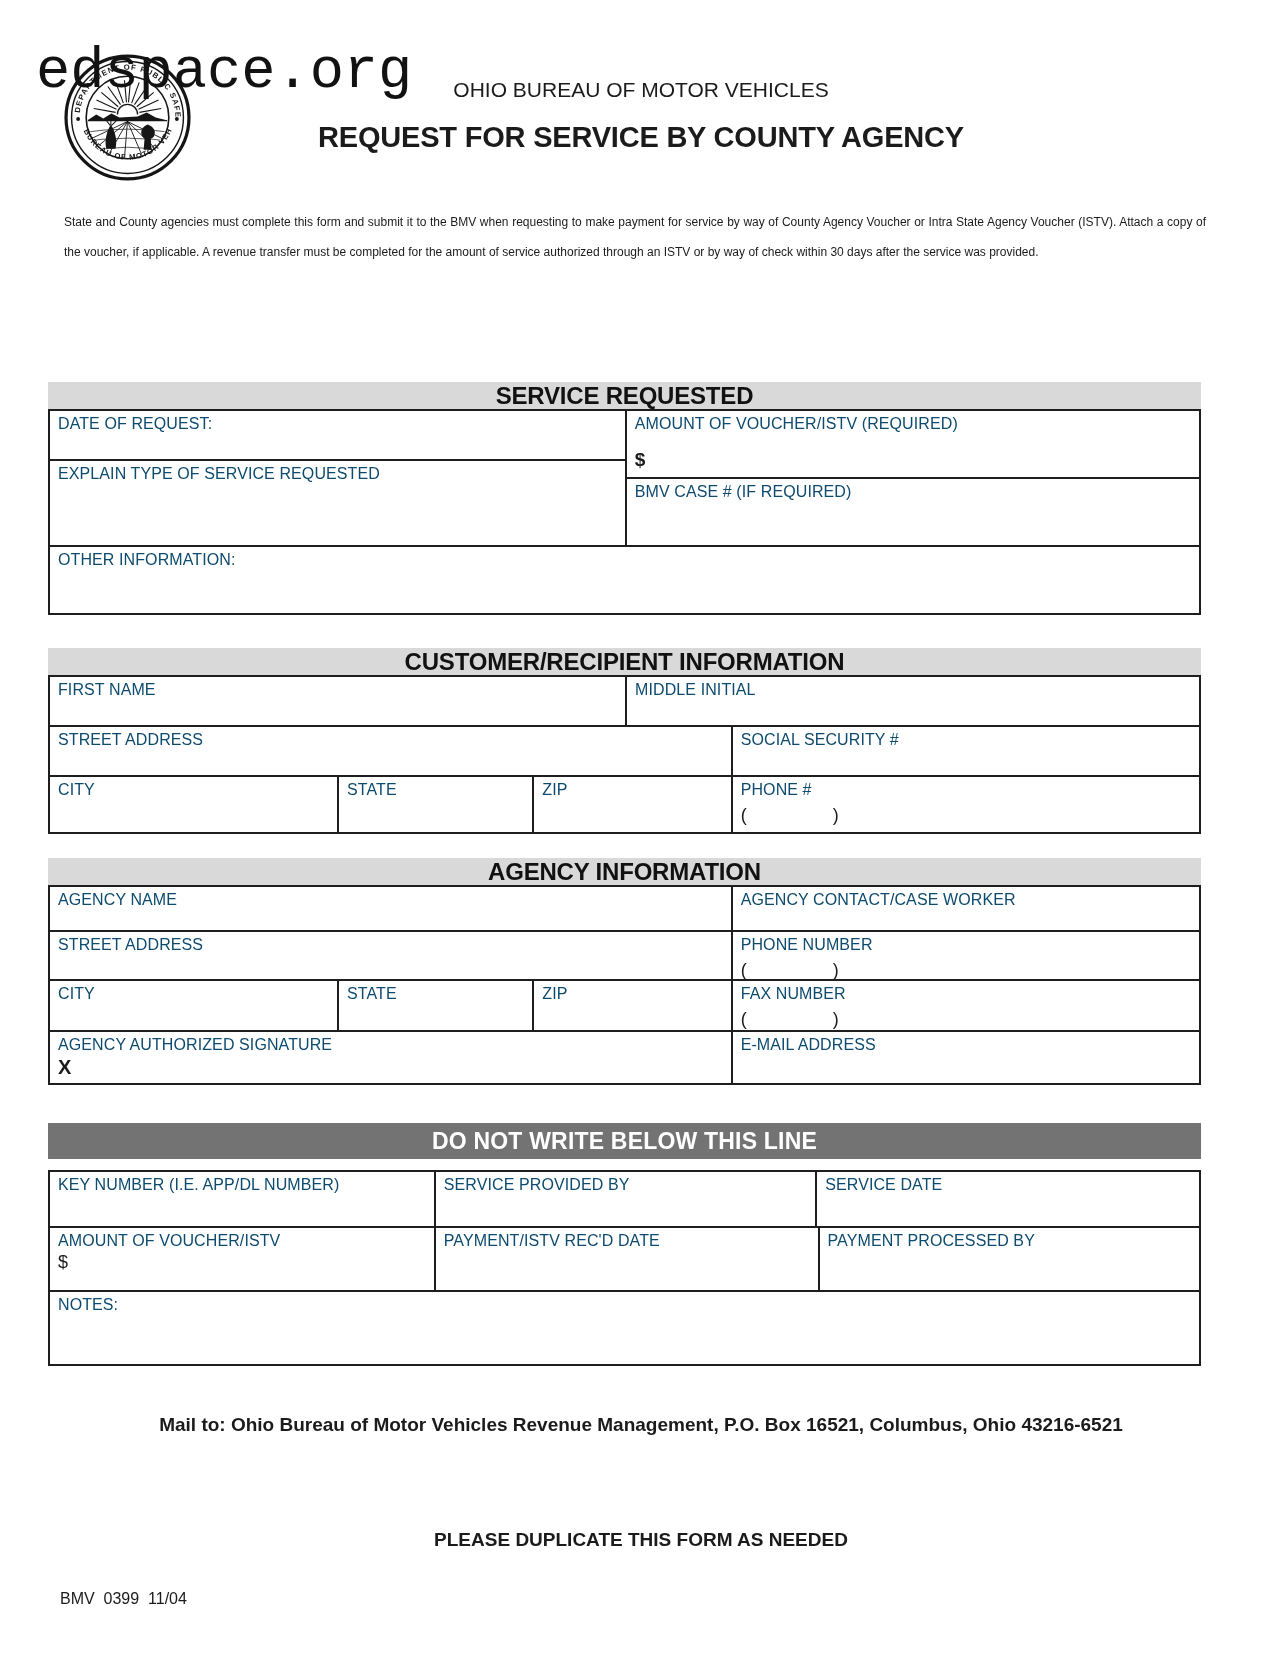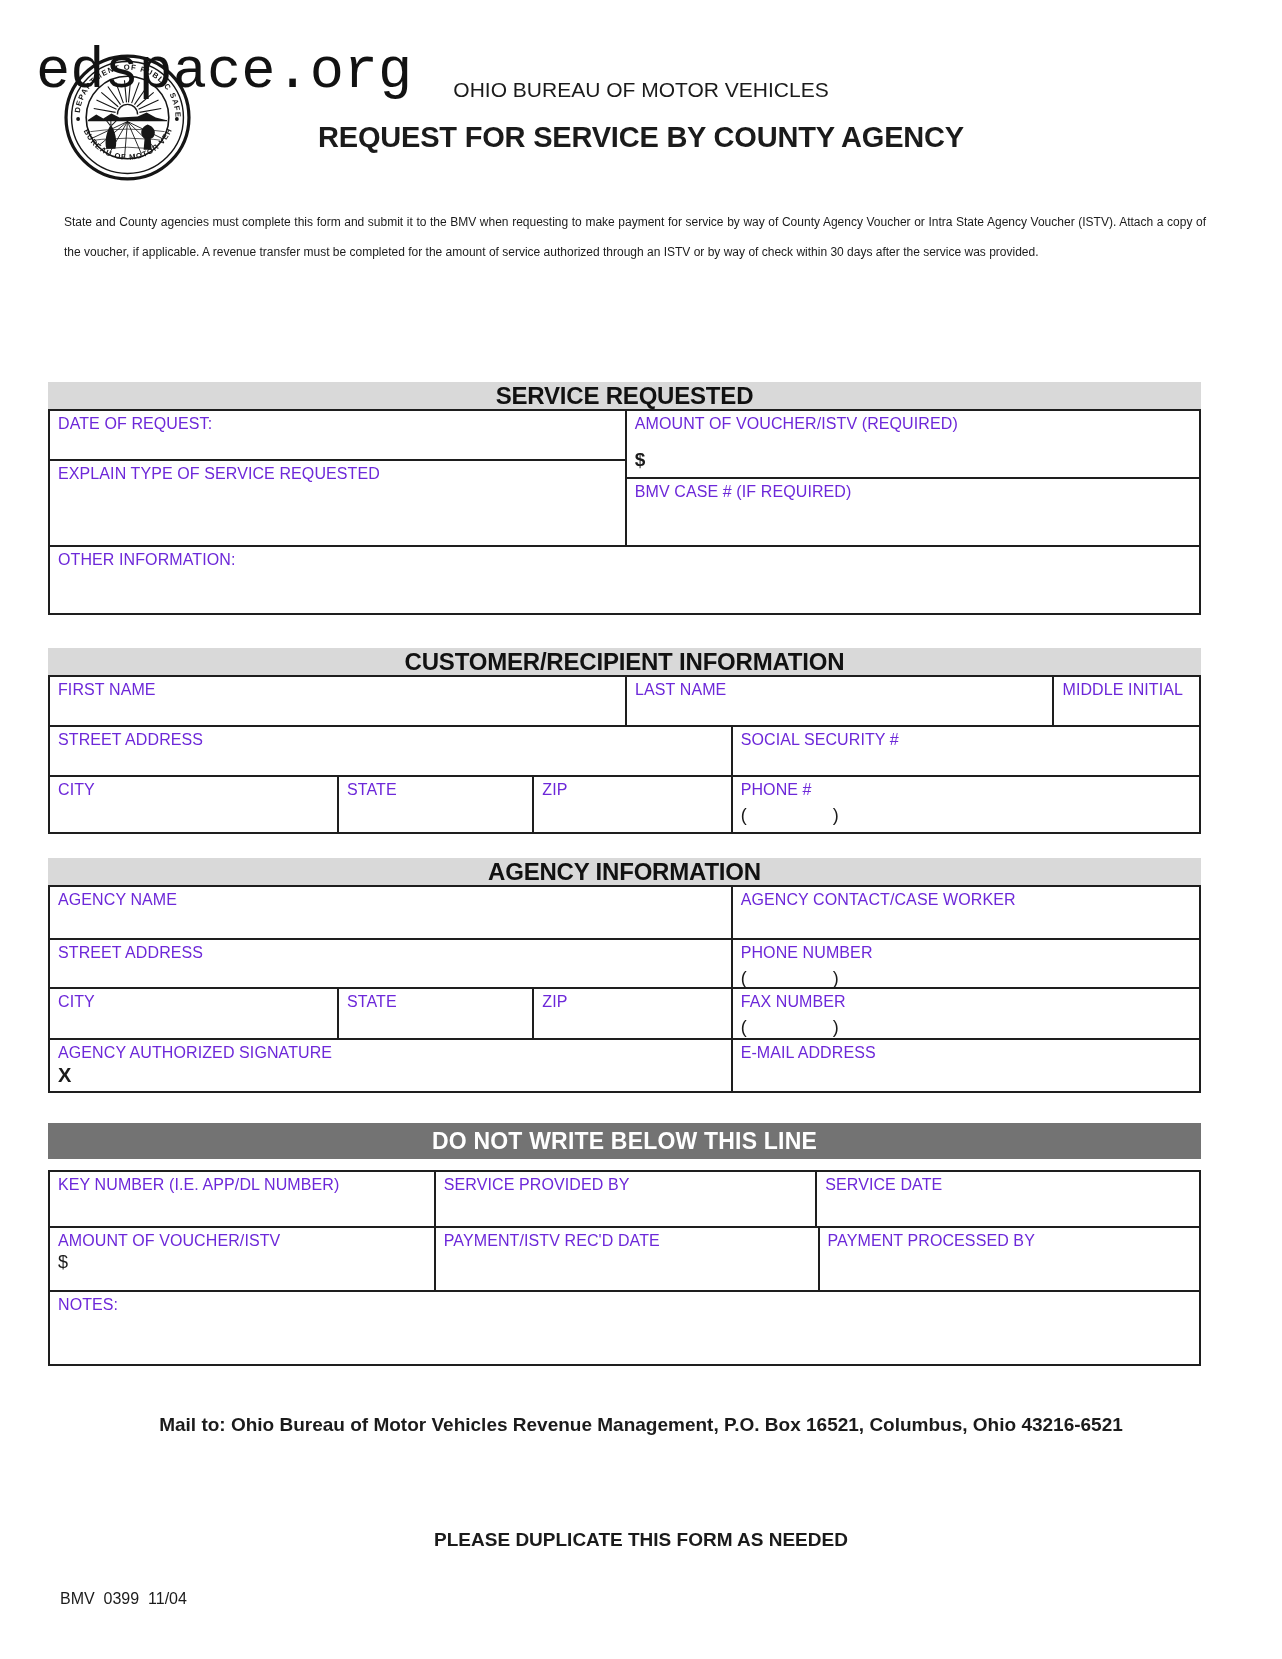--- a/index.html
+++ b/index.html
@@ -25,21 +25,21 @@
   .tbl{position:absolute;left:48px;width:1153px;box-sizing:border-box;}
   .bar{
     height:27px;background:#d9d9d9;display:flex;align-items:center;justify-content:center;
     font-size:24px;font-weight:bold;letter-spacing:-0.2px;color:#111;
   }
   .box{border:2px solid #1e1e1e;background:#fff;}
   .row{display:flex;box-sizing:border-box;}
   .row.bb{border-bottom:2px solid #1e1e1e;}
   .cell{box-sizing:border-box;padding:4px 8px;display:flex;flex-direction:column;align-items:flex-start;}
   .cell + .cell{border-left:2px solid #1e1e1e;}
-  .lbl{font-size:16px;color:#6d28d9;letter-spacing:0.1px;}
+  .lbl{font-size:16px;color:#0c4a6e;letter-spacing:0.1px;}
   .split{display:flex;}
   .split .col{display:flex;flex-direction:column;box-sizing:border-box;}
   .split .col.left{width:50.2%;border-right:2px solid #1e1e1e;}
   .split .col.right{width:49.8%;}
   .split .cell{width:100%;}
   .split .cell + .cell{border-left:none;}
   .split .cell.bb{border-bottom:2px solid #1e1e1e;}
   .other-row{border-top:2px solid #1e1e1e;align-items:flex-end;}
   .dollar{margin-top:auto;font-weight:bold;font-size:19px;padding-bottom:2px;}
   .dollar.inline{margin-top:2px;font-weight:normal;font-size:18px;}
@@ -136,23 +136,20 @@
     </div>
   </section>
 
   <section class="tbl" style="top:648px">
     <div class="bar">CUSTOMER/RECIPIENT INFORMATION</div>
     <div class="box">
       <div class="row bb" style="height:50px">
         <div class="cell" style="width:50.05%">
           <span class="lbl">FIRST NAME</span>
         </div>
-        <div class="cell" style="width:37.2%">
-          <span class="lbl">LAST NAME</span>
-        </div>
         <div class="cell" style="width:12.75%">
           <span class="lbl">MIDDLE INITIAL</span>
         </div>
       </div>
       <div class="row bb" style="height:50px">
         <div class="cell" style="width:59.24%">
           <span class="lbl">STREET ADDRESS</span>
         </div>
         <div class="cell" style="width:40.76%">
           <span class="lbl">SOCIAL SECURITY #</span>
@@ -172,21 +169,21 @@
           <span class="lbl">PHONE #</span>
           <span class="paren">(            )</span>
         </div>
       </div>
     </div>
   </section>
 
   <section class="tbl" style="top:858px">
     <div class="bar">AGENCY INFORMATION</div>
     <div class="box">
-      <div class="row bb" style="height:53px">
+      <div class="row bb" style="height:45px">
         <div class="cell" style="width:59.24%">
           <span class="lbl">AGENCY NAME</span>
         </div>
         <div class="cell" style="width:40.76%">
           <span class="lbl">AGENCY CONTACT/CASE WORKER</span>
         </div>
       </div>
       <div class="row bb" style="height:49px">
         <div class="cell" style="width:59.24%">
           <span class="lbl">STREET ADDRESS</span>

